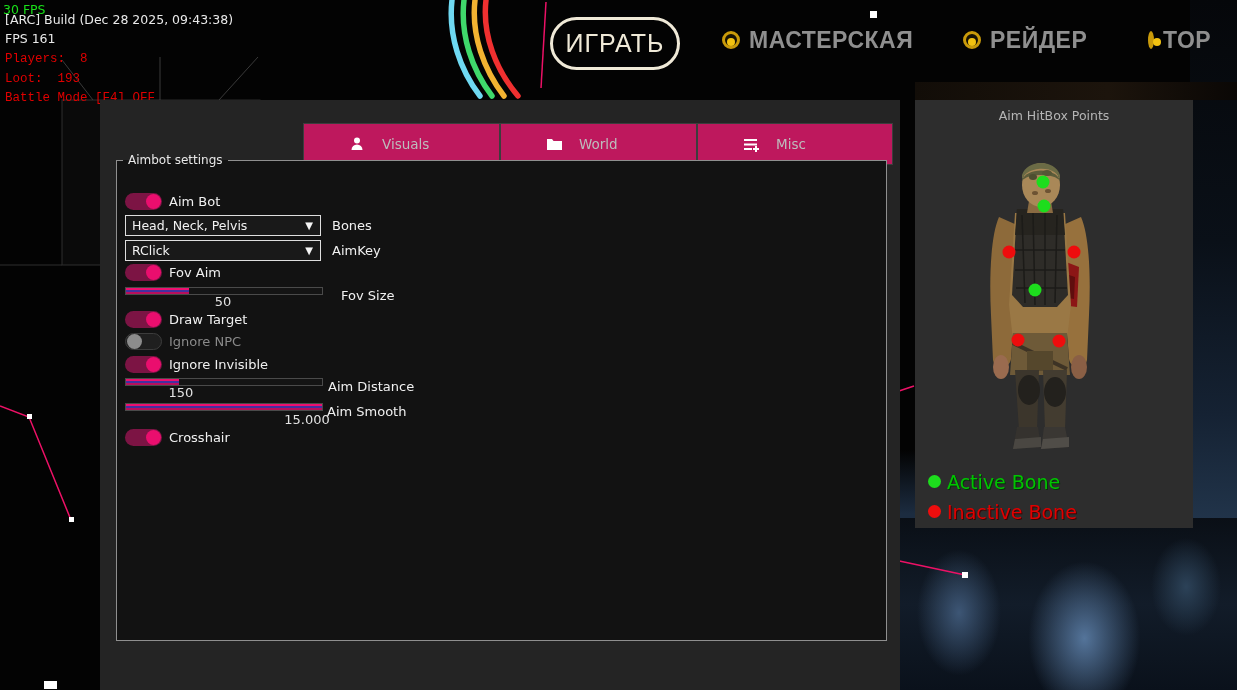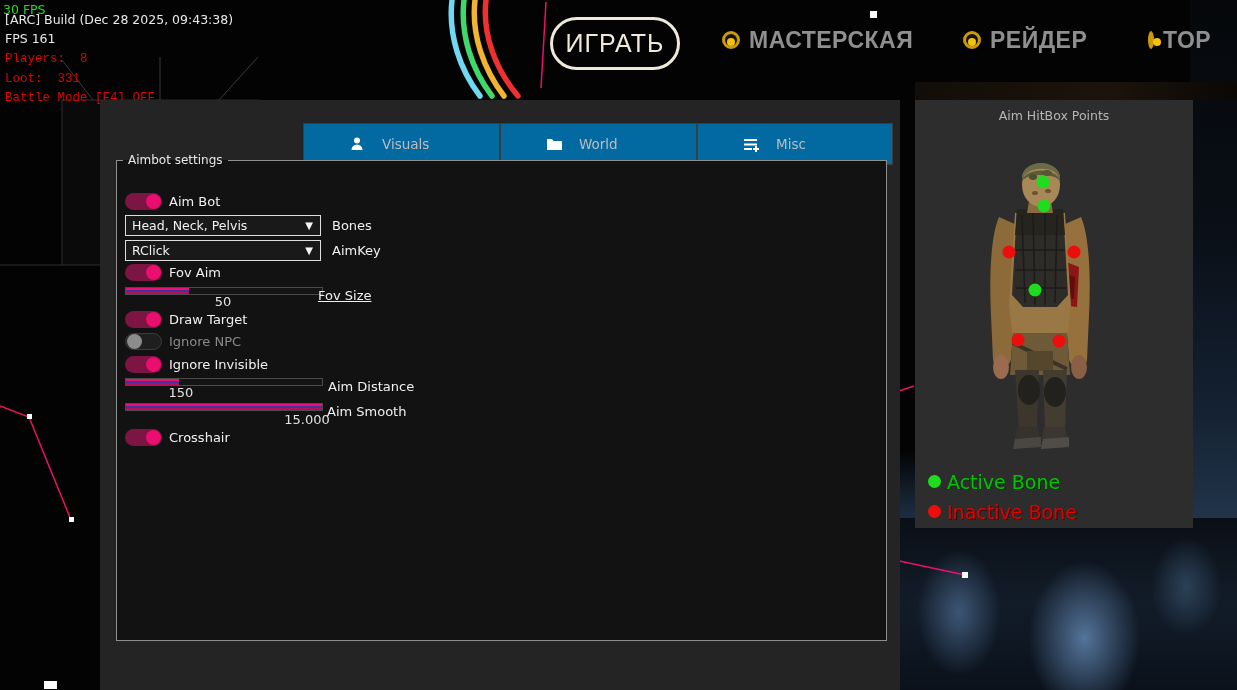--- a/index.html
+++ b/index.html
@@ -39,21 +39,21 @@
     font-size:23px;letter-spacing:.5px;}
   .coin{width:18px;height:18px;border-radius:50%;border:3px solid #c99a0a;box-sizing:border-box;
     position:relative;background:#171204;}
   .coin::after{content:"";position:absolute;left:2px;top:4px;width:8px;height:8px;border-radius:50%;
     background:#f2c211;}
   #topitem-torgo{overflow:hidden;width:62px;}
 
   
   #menu-panel{left:100px;top:100px;width:800px;height:590px;background:#242424;}
   .tab{top:123px;height:42px;display:flex;align-items:center;box-sizing:border-box;cursor:pointer;}
-  .tab.boxed{background:#0369a1;border:1px solid #3d3d3d;}
+  .tab.boxed{background:#be185d;border:1px solid #3d3d3d;}
   .tab .ticon{margin-left:44px;width:18px;height:18px;display:flex;align-items:center;justify-content:center;}
   .tab .tlabel{margin-left:16px;font-size:13.5px;color:#bdbdbd;}
   .tab.active .tlabel{color:#f2f2f2;}
 
   fieldset#groupbox{position:absolute;left:116px;top:153px;width:769px;height:486px;margin:0;padding:0;
     background:#121212;border:1px solid #8f8f8f;}
   fieldset#groupbox legend{margin-left:6px;padding:0 5px;font-size:12px;color:#e8e8e8;}
 
   
   .toggle{position:absolute;width:37px;height:17px;border-radius:9px;cursor:pointer;box-sizing:border-box;}
@@ -126,21 +126,21 @@
       <path d="M 24,0 C 20,35 32,70 52,96" stroke="#3fd96b"></path>
       <path d="M 35,0 C 31,35 44,70 64,96" stroke="#f2b331"></path>
       <path d="M 46,0 C 42,35 56,70 78,96" stroke="#f03030"></path>
     </g>
   </svg>
 
   <div class="abs hud hud-green" style="top:2px;">30 FPS</div>
   <div class="abs hud hud-white" style="top:12px;left:5px;text-align:center;">[ARC] Build (Dec 28 2025, 09:43:38)</div>
   <div class="abs hud hud-white" style="top:31px;left:5px;">FPS 161</div>
   <div class="abs hud hud-red" style="top:52px;left:5px;">Players:  8</div>
-  <div class="abs hud hud-red" style="top:72px;left:5px;">Loot:  331</div>
+  <div class="abs hud hud-red" style="top:72px;left:5px;">Loot:  193</div>
   <div class="abs hud hud-red" style="top:91px;left:5px;">Battle Mode [F4] OFF</div>
 
   <div class="abs" id="play-btn">ИГРАТЬ</div>
   <div class="abs topitem" style="left:722px;">
     <span class="coin"></span>
     <span class="lbl">МАСТЕРСКАЯ</span>
   </div>
   <div class="abs topitem" style="left:963px;">
     <span class="coin"></span>
     <span class="lbl">РЕЙДЕР</span>
@@ -204,21 +204,21 @@
 
     <div class="toggle on" style="left:8px;top:97px;">
         <div class="knob"></div>
       </div>
     <span class="ctl-label" style="left:52px;top:98px;">Fov Aim</span>
 
     <div class="slider" style="left:8px;top:120px;">
       <div class="fill" style="width: 32%;"></div>
     </div>
     <div class="slider-value" style="left:76px;top:127px;">50</div>
-    <span class="ctl-label" style="left:201px;top:121px;text-decoration:underline;">Fov Size</span>
+    <span class="ctl-label" style="left:224px;top:121px;">Fov Size</span>
 
     <div class="toggle on" style="left:8px;top:144px;">
         <div class="knob"></div>
       </div>
     <span class="ctl-label" style="left:52px;top:145px;">Draw Target</span>
 
     <div class="toggle off" style="left:8px;top:166px;">
         <div class="knob"></div>
       </div>
     <span class="ctl-label dim" style="left:52px;top:167px;">Ignore NPC</span>

